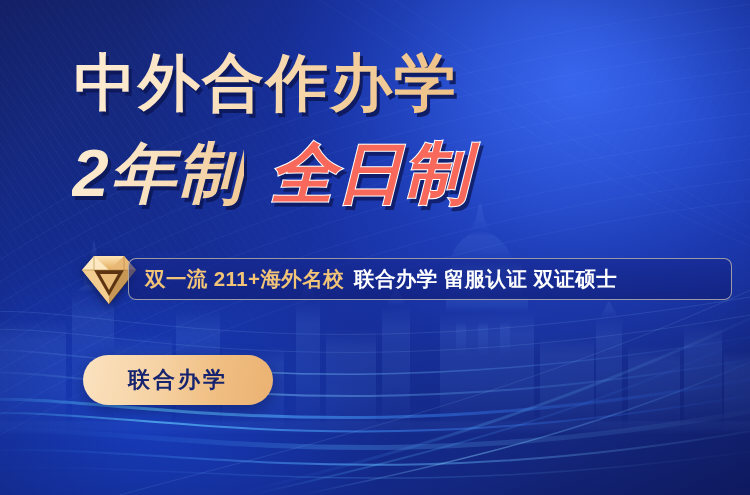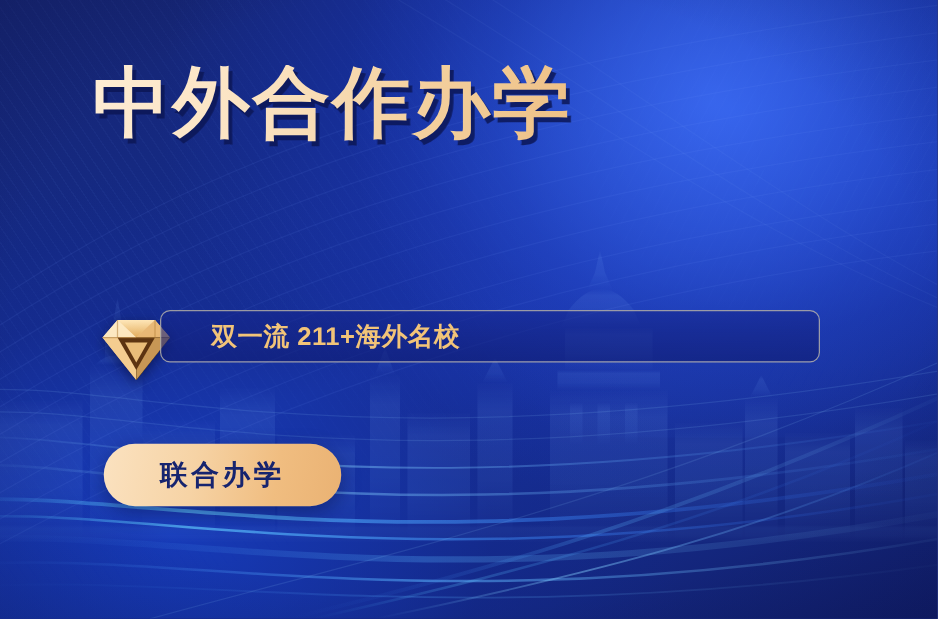--- a/index.html
+++ b/index.html
@@ -89,27 +89,27 @@
   .seg-gold{
     background:linear-gradient(100deg,#f6d6a8 0%,#eec087 60%,#e8b478 100%);
     -webkit-background-clip:text; background-clip:text;
     color:transparent; -webkit-text-fill-color:transparent;
     filter:drop-shadow(3px 4px 0px rgba(12,22,86,.85));
     font-style:italic;
   }
 
   
   .badgebar{
-    position:absolute; left:128px; top:248px;
-    width:528px; height:42px;
+    position:absolute; left:128px; top:258px;
+    width:604px; height:42px;
     border:1px solid rgba(206,200,178,.72);
     border-radius:8px;
     background:linear-gradient(180deg, rgba(22,38,140,.55) 0%, rgba(16,28,115,.62) 100%);
     display:flex; align-items:center;
-    padding-left:40px;
+    padding-left:16px;
     white-space:nowrap;
   }
   .badge-text{ font-size:20.5px; font-weight:700; letter-spacing:.4px; }
   .bt-gold{ color:#f2c478; }
   .bt-white{ color:#ffffff; }
   .bt-sp{ display:inline-block; width:10px; }
 
   .gem{
     position:absolute; left:76px; top:248px;
     width:66px; height:62px;
@@ -248,21 +248,23 @@
     </g>
   </svg>
 
   <div class="vig"></div>
 
   <div class="content">
 
     <div class="headline hl-1">中外合作办学</div>
 
     <div class="headline2">
+      <span class="seg-cream">2年制</span>
       <span class="seg-gap"></span>
+      <span class="seg-red">全日制</span>
     </div>
 
     <svg class="gem" viewBox="0 0 66 62">
       <defs>
         <linearGradient id="gemA" x1="0" y1="0" x2="1" y2="1">
           <stop offset="0%" stop-color="#fff0d2"></stop>
             <stop offset="100%" stop-color="#e8b061"></stop>
         </linearGradient>
         <linearGradient id="gemB" x1="0" y1="0" x2="0" y2="1">
           <stop offset="0%" stop-color="#f8d79c"></stop>
@@ -291,18 +293,19 @@
       <g stroke="#b5823c" stroke-opacity="0.55" stroke-width="1" fill="none">
         <path d="M6 22 H60"></path>
           <path d="M18 8 L18 22"></path>
           <path d="M48 8 L48 22"></path>
       </g>
     </svg>
 
     <div class="badgebar">
       <span class="badge-text bt-gold">双一流 211+海外名校</span>
       <span class="bt-sp"></span>
+      <span class="badge-text bt-white">联合办学  留服认证  双证硕士</span>
     </div>
 
     <button class="cta" type="button">联合办学</button>
 
   </div>
 </div>
 
 </body></html>

